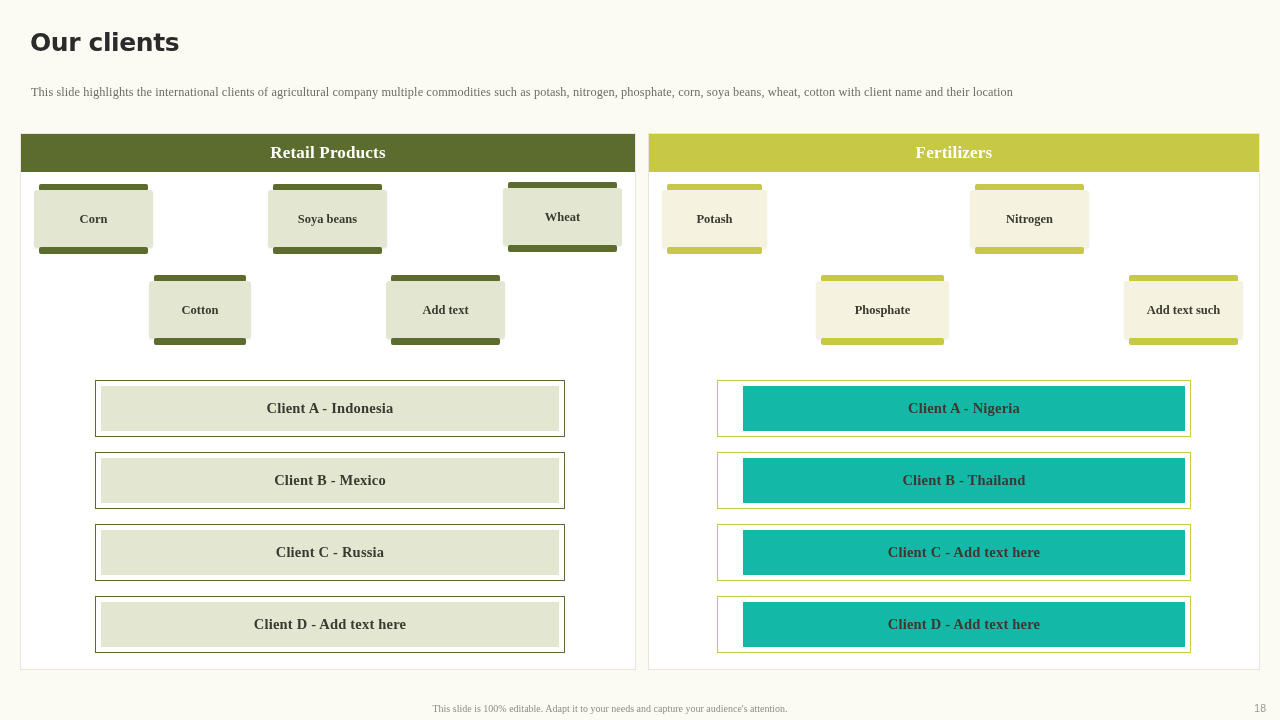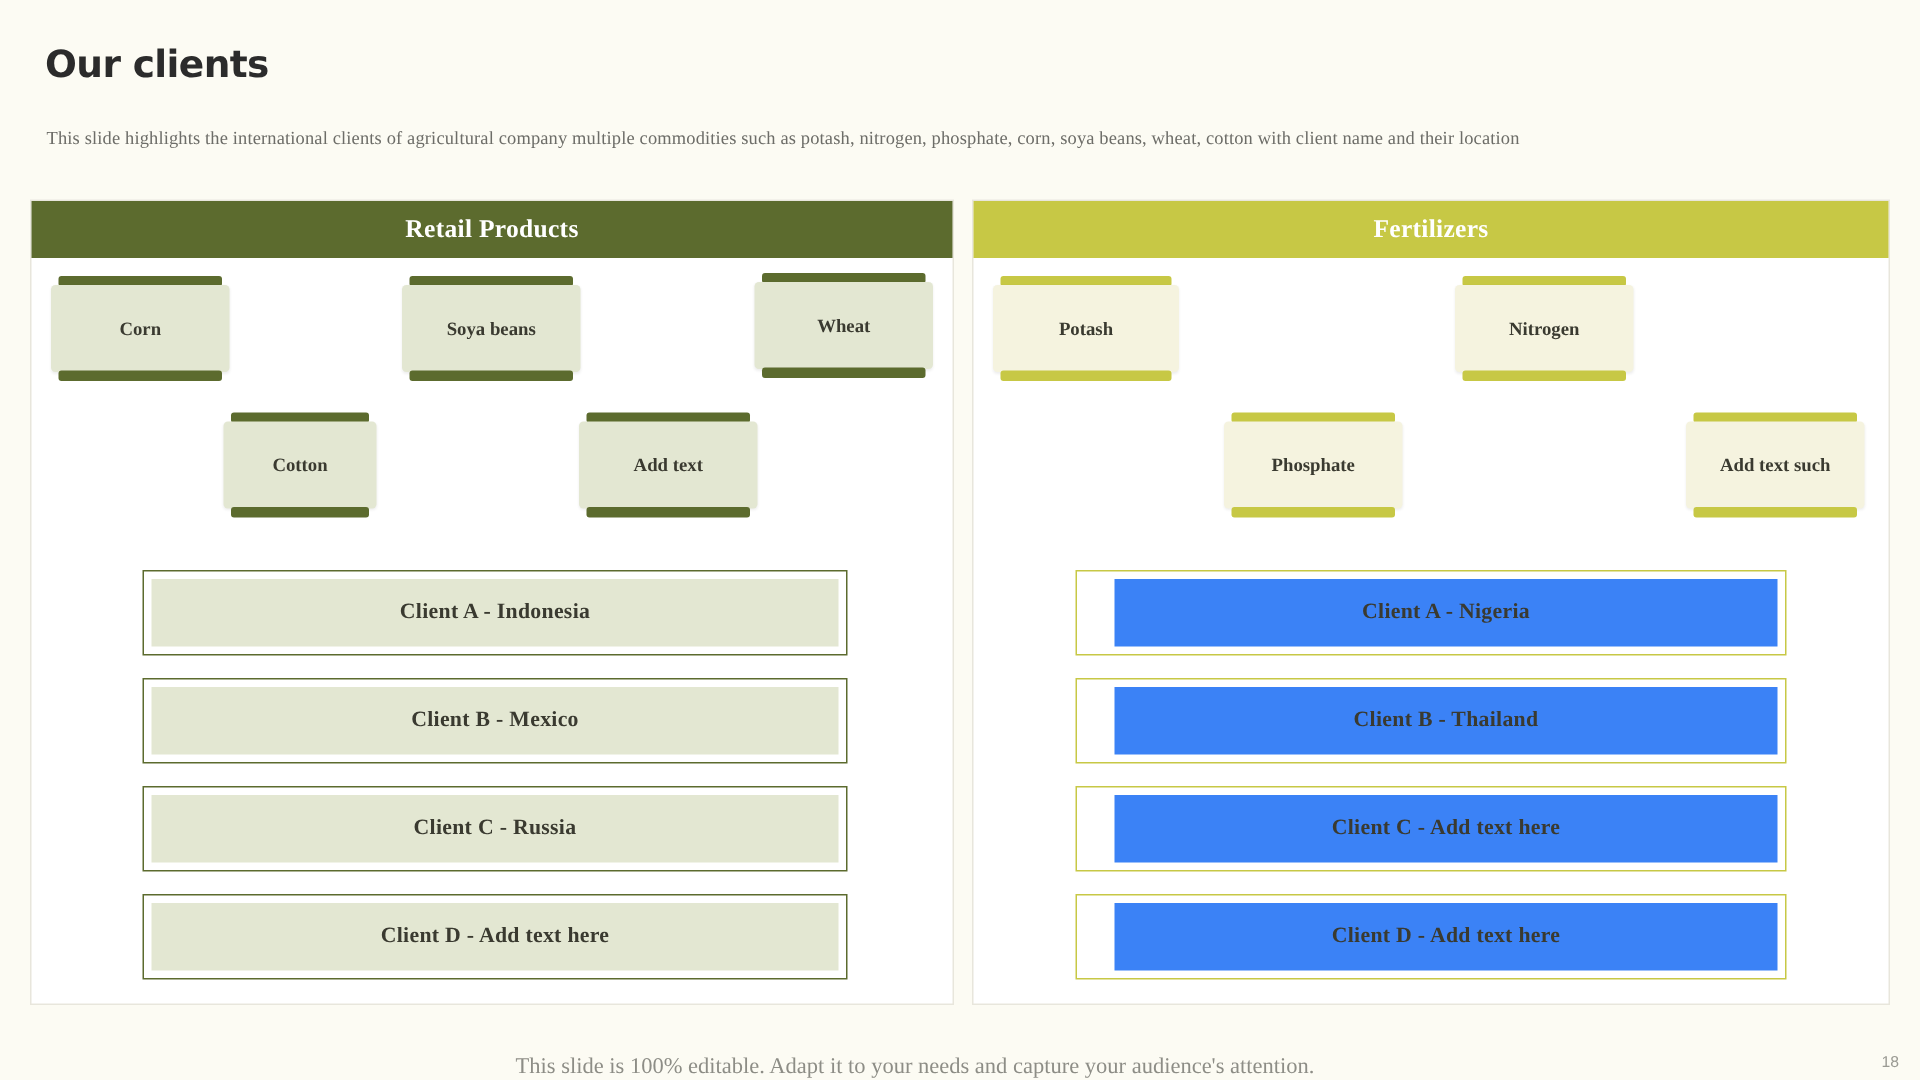--- a/index.html
+++ b/index.html
@@ -81,28 +81,28 @@
   .client-row .inner {
     flex: 1;
     display: flex; align-items: center; justify-content: center;
     font-family: "Liberation Serif", serif;
     font-size: 14.5px; font-weight: 700; color: #3a3a30;
     letter-spacing: 0.2px;
   }
   .client-row.green        { border: 1px solid #5c6b2e; }
   .client-row.green .inner { background: #e3e7d2; }
   .client-row.yellow        { border: 1px solid #c7c845; }
-  .client-row.yellow .inner { background: #3b82f6; margin-left: 20px; }
+  .client-row.yellow .inner { background: #14b8a6; margin-left: 20px; }
 
   
   .footer-note {
     position: absolute; left: 0; top: 703px; width: 1220px;
     text-align: center;
     font-family: "Liberation Serif", serif;
-    font-size: 15px; color: #8d8d86;
+    font-size: 10px; color: #8d8d86;
   }
   .page-number {
     position: absolute; right: 14px; top: 702px;
     font-family: "Liberation Sans", sans-serif;
     font-size: 10.5px; color: #9a9a93;
   }
 </style>
 </head>
 <body>
 
@@ -172,37 +172,37 @@
     <div class="client-row green" style="left:74px; top:462px; width:470px;">
       <div class="inner">
           <span>Client D - Add text here</span>
         </div>
     </div>
   </div>
 
   <div class="panel right">
     <div class="panel-header">Fertilizers</div>
 
-    <div class="chip yellow" style="left:13px; top:50px; width:124px; height:70px;">
+    <div class="chip yellow" style="left:13px; top:50px; width:105px; height:70px;">
       <div class="bar top"></div>
       <div class="body">
           <span>Potash</span>
         </div>
       <div class="bar bot"></div>
     </div>
 
     <div class="chip yellow" style="left:321px; top:50px; width:119px; height:70px;">
       <div class="bar top"></div>
       <div class="body">
           <span>Nitrogen</span>
         </div>
       <div class="bar bot"></div>
     </div>
 
-    <div class="chip yellow" style="left:167px; top:141px; width:119px; height:70px;">
+    <div class="chip yellow" style="left:167px; top:141px; width:133px; height:70px;">
       <div class="bar top"></div>
       <div class="body">
           <span>Phosphate</span>
         </div>
       <div class="bar bot"></div>
     </div>
 
     <div class="chip yellow" style="left:475px; top:141px; width:119px; height:70px;">
       <div class="bar top"></div>
       <div class="body">

